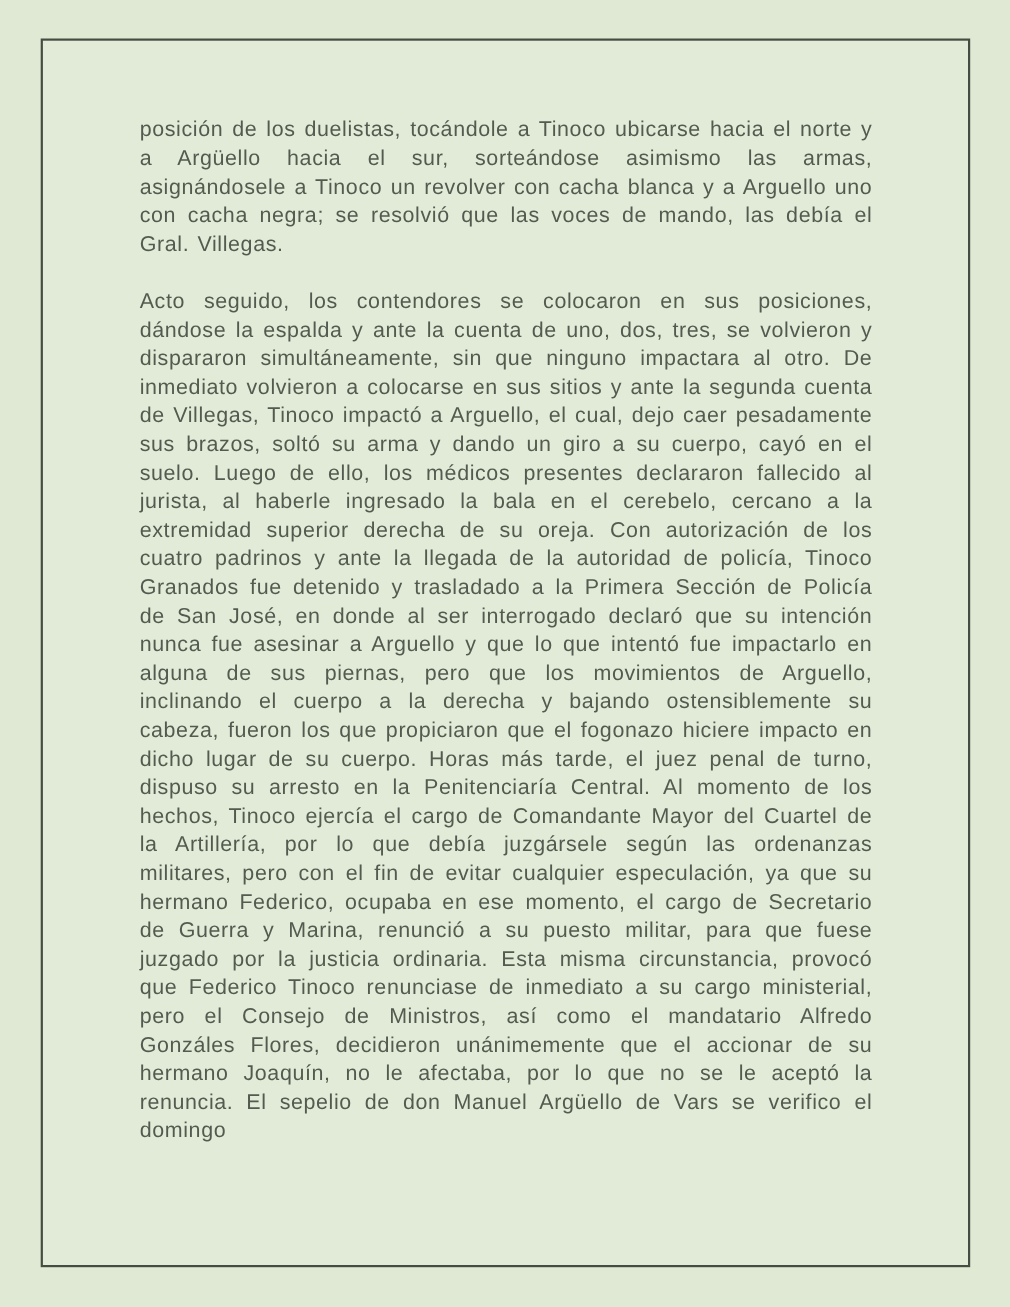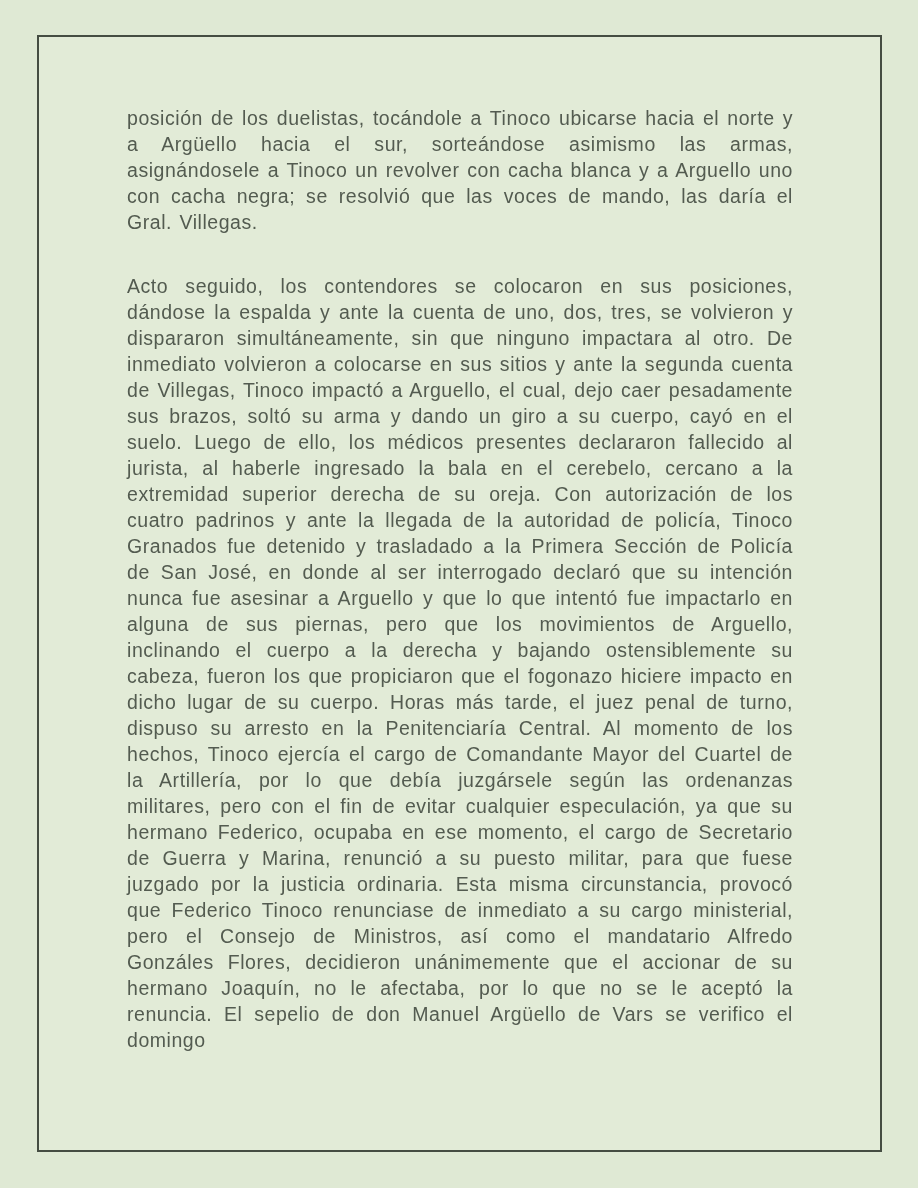--- a/index.html
+++ b/index.html
@@ -33,24 +33,24 @@
     font-size: 19.5px;
     line-height: 26px;
     text-align: justify;
     letter-spacing: 0.55px;
     word-spacing: 1.5px;
   }
   .text-block p {
     margin: 0;
   }
   .text-block p + p {
-    margin-top: 38px;
+    margin-top: 26px;
   }
 </style>
 </head>
 <body>
 
 <div class="page-frame">
   <div class="text-block">
-    <p>posición de los duelistas, tocándole a Tinoco ubicarse hacia el norte y a Argüello hacia el sur, sorteándose asimismo las armas, asignándosele a Tinoco un revolver con cacha blanca y a Arguello uno con cacha negra; se resolvió que las voces de mando, las daría el Gral. Villegas.</p>
+    <p>posición de los duelistas, tocándole a Tinoco ubicarse hacia el norte y a Argüello hacia el sur, sorteándose asimismo las armas, asignándosele a Tinoco un revolver con cacha blanca y a Arguello uno con cacha negra; se resolvió que las voces de mando, las debía el Gral. Villegas.</p>
     <p>Acto seguido, los contendores se colocaron en sus posiciones, dándose la espalda y ante la cuenta de uno, dos, tres, se volvieron y dispararon simultáneamente, sin que ninguno impactara al otro. De inmediato volvieron a colocarse en sus sitios y ante la segunda cuenta de Villegas, Tinoco impactó a Arguello, el cual, dejo caer pesadamente sus brazos, soltó su arma y dando un giro a su cuerpo, cayó en el suelo. Luego de ello, los médicos presentes declararon fallecido al jurista, al haberle ingresado la bala en el cerebelo, cercano a la extremidad superior derecha de su oreja. Con autorización de los cuatro padrinos y ante la llegada de la autoridad de policía, Tinoco Granados fue detenido y trasladado a la Primera Sección de Policía de San José, en donde al ser interrogado declaró que su intención nunca fue asesinar a Arguello y que lo que intentó fue impactarlo en alguna de sus piernas, pero que los movimientos de Arguello, inclinando el cuerpo a la derecha y bajando ostensiblemente su cabeza, fueron los que propiciaron que el fogonazo hiciere impacto en dicho lugar de su cuerpo. Horas más tarde, el juez penal de turno, dispuso su arresto en la Penitenciaría Central. Al momento de los hechos, Tinoco ejercía el cargo de Comandante Mayor del Cuartel de la Artillería, por lo que debía juzgársele según las ordenanzas militares, pero con el fin de evitar cualquier especulación, ya que su hermano Federico, ocupaba en ese momento, el cargo de Secretario de Guerra y Marina, renunció a su puesto militar, para que fuese juzgado por la justicia ordinaria. Esta misma circunstancia, provocó que Federico Tinoco renunciase de inmediato a su cargo ministerial, pero el Consejo de Ministros, así como el mandatario Alfredo Gonzáles Flores, decidieron unánimemente que el accionar de su hermano Joaquín, no le afectaba, por lo que no se le aceptó la renuncia. El sepelio de don Manuel Argüello de Vars se verifico el domingo</p>
   </div>
 </div>
 
 </body></html>

